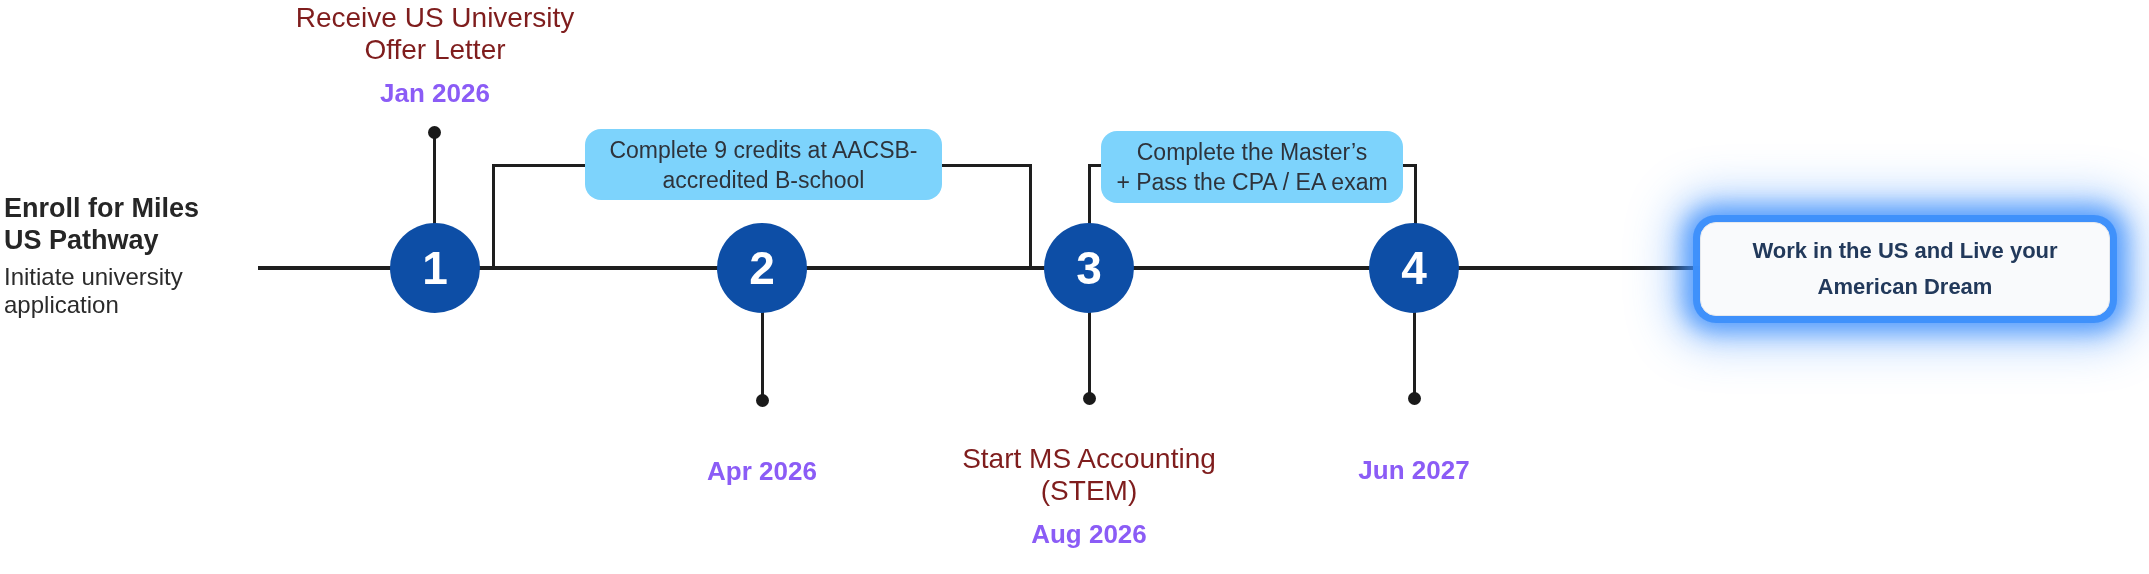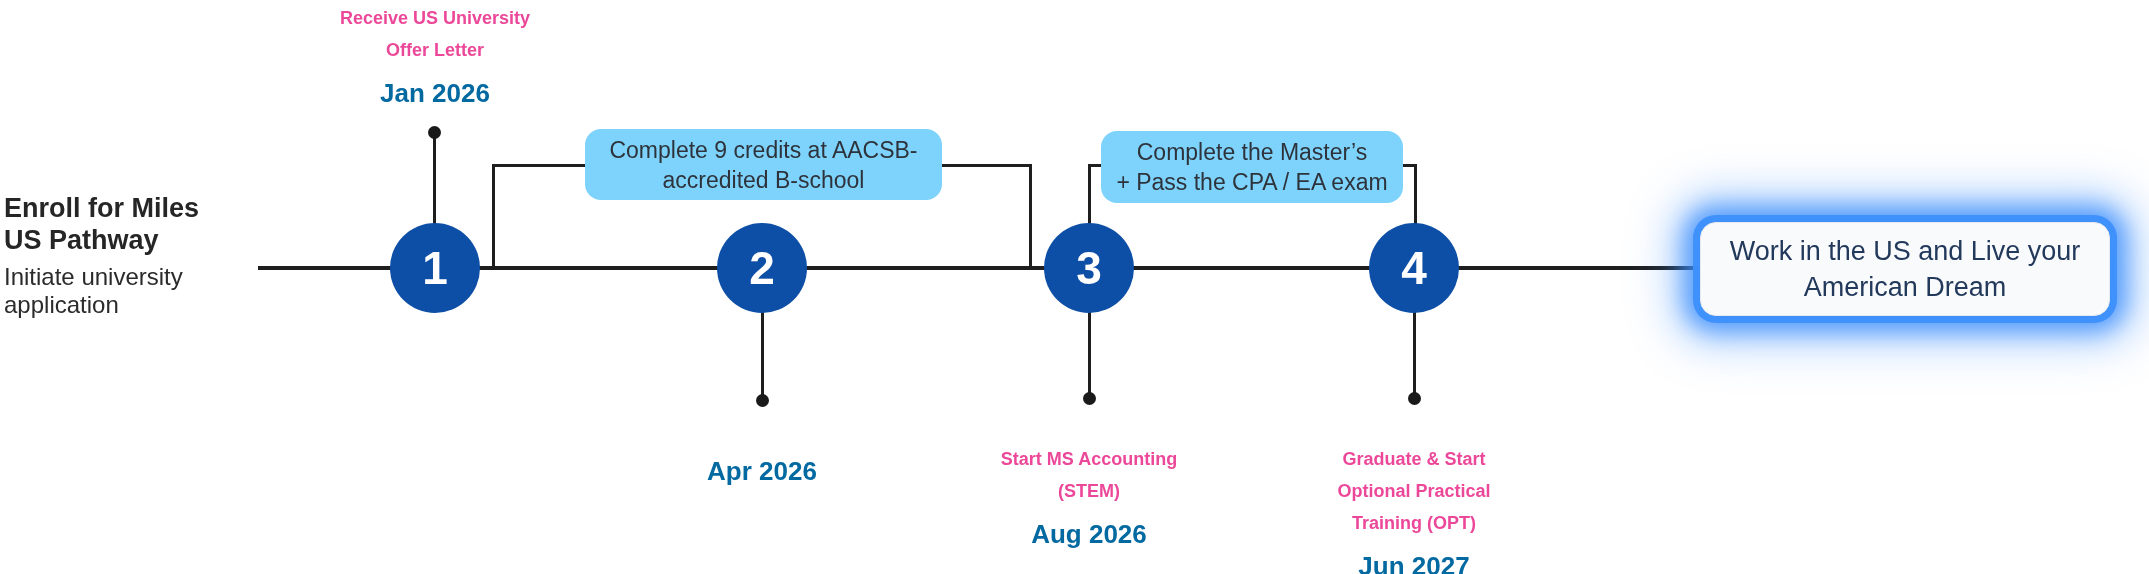--- a/index.html
+++ b/index.html
@@ -36,22 +36,22 @@
   .conn-down-3{left:1088px;top:311px;height:86px;}
   .conn-down-4{left:1413px;top:311px;height:86px;}
   .dot{position:absolute;width:13px;height:13px;border-radius:50%;background:#1a1a1a;z-index:1;}
   .dot-1{left:428px;top:126px;}
   .dot-2{left:756px;top:394px;}
   .dot-3{left:1083px;top:392px;}
   .dot-4{left:1408px;top:392px;}
 
   
   .m-label{position:absolute;width:460px;text-align:center;z-index:2;}
-  .m-title{font-size:18px;font-weight:700;line-height:32px;color:#ec4899;}
-  .m-date{font-size:26px;font-weight:700;color:#0369a1;margin-top:12px;}
+  .m-title{font-size:28px;font-weight:400;line-height:32px;color:#7f1d1d;}
+  .m-date{font-size:26px;font-weight:700;color:#8b5cf6;margin-top:12px;}
   .label-1{left:205px;top:2px;}
   .label-2{left:532px;top:443px;}
   .label-3{left:859px;top:443px;}
   .label-4{left:1184px;top:443px;}
   .label-2 .m-date{margin-top:13px;}
 
   
   .hline{position:absolute;height:3px;background:#1e1e1e;z-index:0;}
   .br1-h{left:492px;top:164px;width:540px;}
   .br1-vl{left:492px;top:164px;height:104px;}
@@ -67,21 +67,21 @@
     font-size:23px;line-height:30px;color:#2E333B;font-weight:400;
   }
   .callout-1{left:585px;top:129px;width:357px;height:71px;}
   .callout-2{left:1101px;top:131px;width:302px;height:72px;}
 
   
   .outcome{
     position:absolute;left:1700px;top:222px;width:408px;height:92px;
     background:#F9FAFC;border:1px solid #e6e9ee;border-radius:16px;z-index:3;
     display:flex;align-items:center;justify-content:center;text-align:center;
-    font-size:27px;line-height:36px;font-weight:400;color:#22395B;
+    font-size:22px;line-height:36px;font-weight:700;color:#22395B;
     box-shadow:
       0 0 0 7px rgba(61,143,251,0.95),
       0 0 22px 16px rgba(61,143,251,0.80),
       0 0 44px 30px rgba(61,143,251,0.35);
   }
 </style>
 </head>
 <body>
 
 <div id="canvas">
@@ -138,22 +138,19 @@
   </div>
   <div class="m-label label-2">
     <div class="m-date">Apr 2026</div>
   </div>
   <div class="m-label label-3">
     <div class="m-title preline">Start MS Accounting
 (STEM)</div>
     <div class="m-date">Aug 2026</div>
   </div>
   <div class="m-label label-4">
-    <div class="m-title preline">Graduate &amp; Start
-Optional Practical
-Training (OPT)</div>
     <div class="m-date">Jun 2027</div>
   </div>
 
   <div class="outcome preline">Work in the US and Live your
 American Dream</div>
 
 </div>
 
 </body></html>

